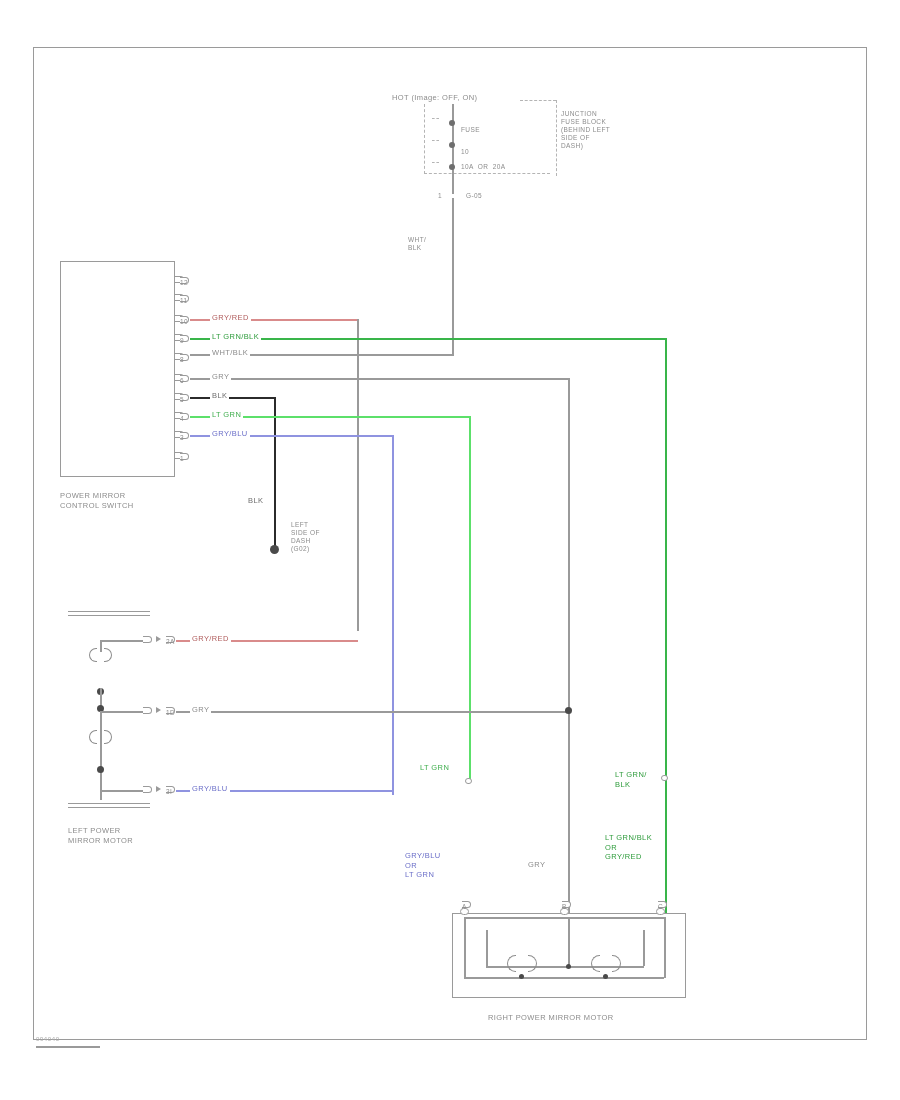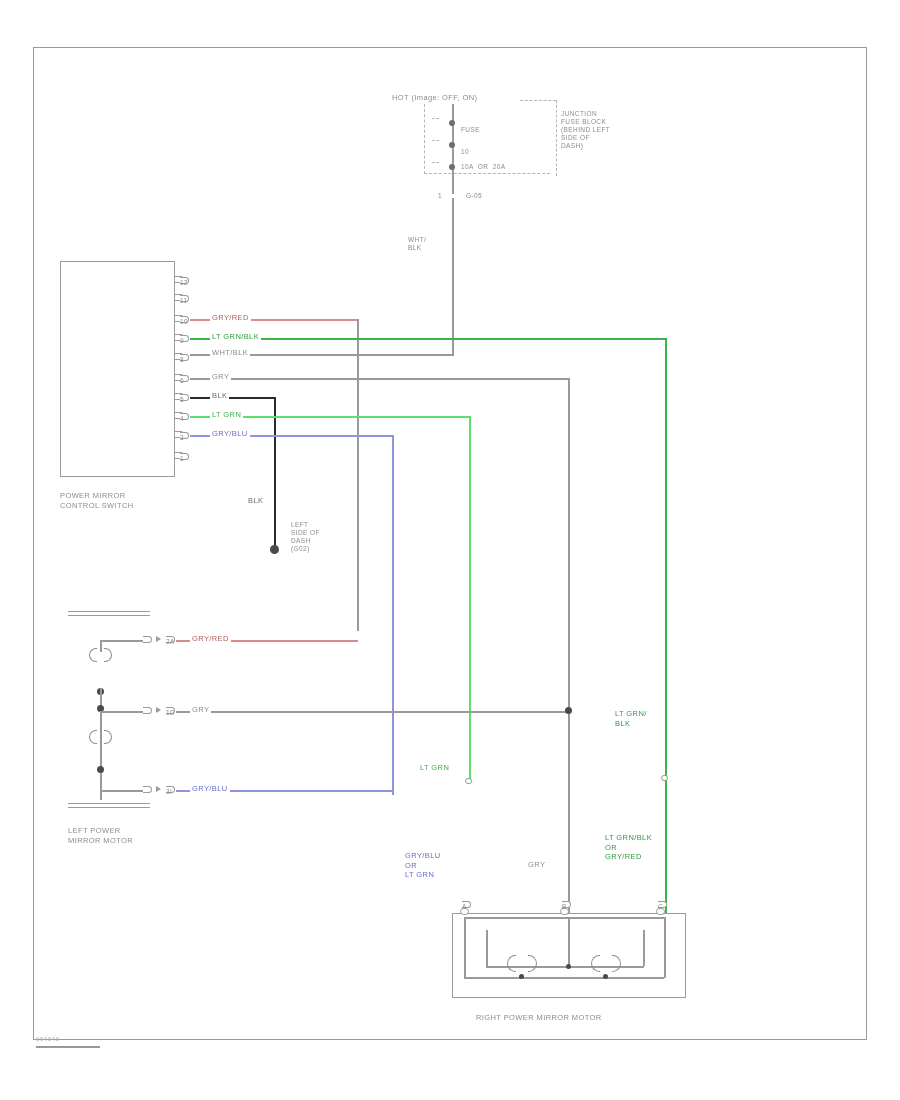--- a/index.html
+++ b/index.html
@@ -194,25 +194,25 @@
   <div class="lbl" style="left:190px;top:705px;background:#fff;padding:0 2px;">GRY</div>
   <div class="dot" style="left:565px;top:707px;"></div>
 
   <div class="pin" style="left:143px;top:786px;"></div>
   <div class="arrow" style="left:156px;top:786px;"></div>
   <div class="lbl pin" style="left:166px;top:786px;">3I</div>
   <div class="wire h blu" style="left:176px;top:790px;width:217px;"></div>
   <div class="lbl blu" style="left:190px;top:784px;background:#fff;padding:0 2px;">GRY/BLU</div>
 
   <div class="lbl ltgrn" style="left:420px;top:763px;">LT GRN</div>
-  <div class="lbl grn" style="left:615px;top:709px;">LT GRN/
+  <div class="lbl grn" style="left:615px;top:770px;">LT GRN/
 BLK</div>
 
   <div class="box" style="left:452px;top:913px;width:234px;height:85px;"></div>
-  <div class="lbl comp" style="left:476px;top:1013px;">RIGHT POWER MIRROR MOTOR</div>
+  <div class="lbl comp" style="left:488px;top:1013px;">RIGHT POWER MIRROR MOTOR</div>
 
   <div class="pin" style="left:460px;top:908px;border-radius:4px;border:1.2px solid #9a9a9a;"></div>
   <div class="pin" style="left:560px;top:908px;border-radius:4px;border:1.2px solid #9a9a9a;"></div>
   <div class="pin" style="left:656px;top:908px;border-radius:4px;border:1.2px solid #9a9a9a;"></div>
 
   <div class="lbl pin" style="left:462px;top:901px;">A</div>
   <div class="lbl pin" style="left:562px;top:901px;">B</div>
   <div class="lbl pin" style="left:658px;top:901px;">C</div>
 
   <div class="lbl blu" style="left:405px;top:851px;">GRY/BLU

